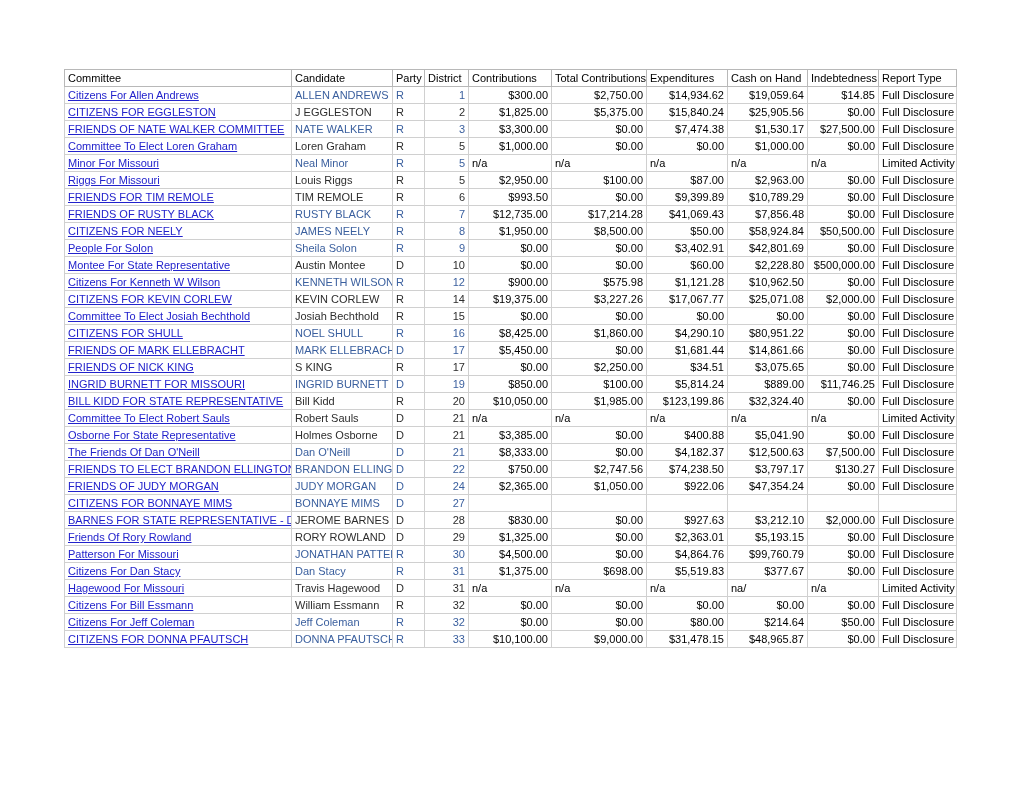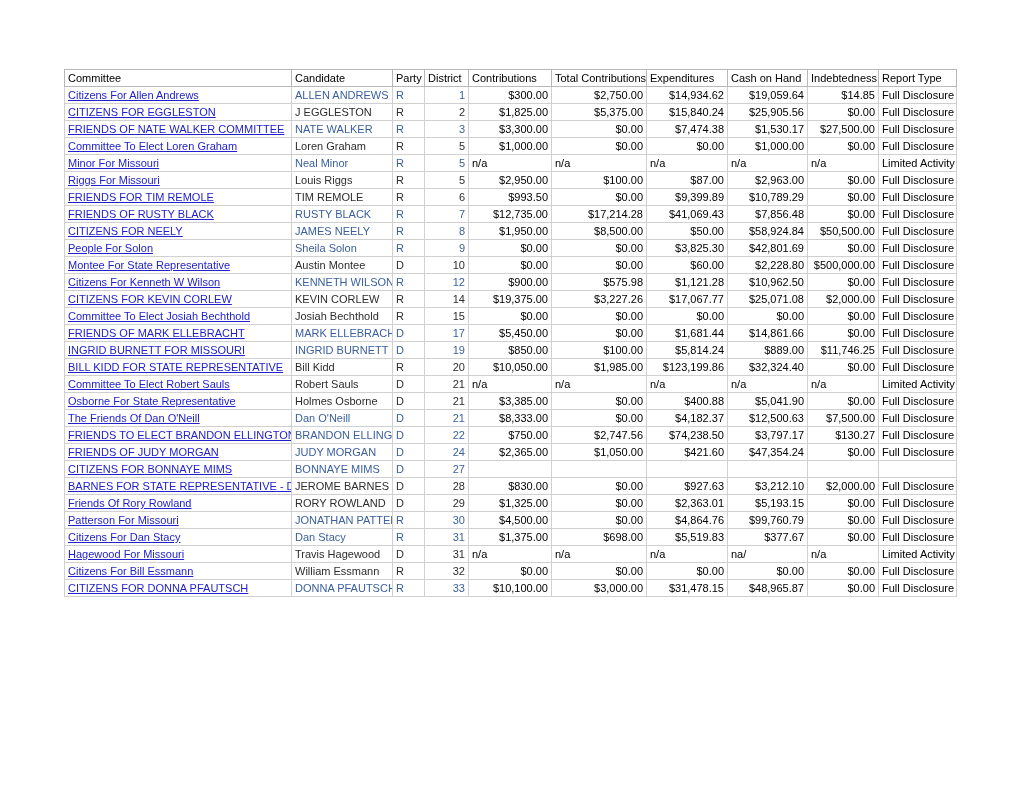--- a/index.html
+++ b/index.html
@@ -215,21 +215,21 @@
           <td class="align-right">$50,500.00</td>
           <td class="align-left">Full Disclosure</td>
         </tr>
         <tr>
           <td class="align-left"><a class="committee-link" href="#">People For Solon</a></td>
           <td class="align-left tone-blue">Sheila Solon</td>
           <td class="align-left tone-blue">R</td>
           <td class="align-right tone-blue">9</td>
           <td class="align-right">$0.00</td>
           <td class="align-right">$0.00</td>
-          <td class="align-right">$3,825.30</td>
+          <td class="align-right">$3,402.91</td>
           <td class="align-right">$42,801.69</td>
           <td class="align-right">$0.00</td>
           <td class="align-left">Full Disclosure</td>
         </tr>
         <tr>
           <td class="align-left"><a class="committee-link" href="#">Montee For State Representative</a></td>
           <td class="align-left tone-dark">Austin Montee</td>
           <td class="align-left tone-dark">D</td>
           <td class="align-right tone-dark">10</td>
           <td class="align-right">$0.00</td>
@@ -269,28 +269,52 @@
           <td class="align-left tone-dark">R</td>
           <td class="align-right tone-dark">15</td>
           <td class="align-right">$0.00</td>
           <td class="align-right">$0.00</td>
           <td class="align-right">$0.00</td>
           <td class="align-right">$0.00</td>
           <td class="align-right">$0.00</td>
           <td class="align-left">Full Disclosure</td>
         </tr>
         <tr>
+          <td class="align-left"><a class="committee-link" href="#">CITIZENS FOR SHULL</a></td>
+          <td class="align-left tone-blue">NOEL SHULL</td>
+          <td class="align-left tone-blue">R</td>
+          <td class="align-right tone-blue">16</td>
+          <td class="align-right">$8,425.00</td>
+          <td class="align-right">$1,860.00</td>
+          <td class="align-right">$4,290.10</td>
+          <td class="align-right">$80,951.22</td>
+          <td class="align-right">$0.00</td>
+          <td class="align-left">Full Disclosure</td>
+        </tr>
+        <tr>
           <td class="align-left"><a class="committee-link" href="#">FRIENDS OF MARK ELLEBRACHT</a></td>
           <td class="align-left tone-blue">MARK ELLEBRACHT</td>
           <td class="align-left tone-blue">D</td>
           <td class="align-right tone-blue">17</td>
           <td class="align-right">$5,450.00</td>
           <td class="align-right">$0.00</td>
           <td class="align-right">$1,681.44</td>
           <td class="align-right">$14,861.66</td>
+          <td class="align-right">$0.00</td>
+          <td class="align-left">Full Disclosure</td>
+        </tr>
+        <tr>
+          <td class="align-left"><a class="committee-link" href="#">FRIENDS OF NICK KING</a></td>
+          <td class="align-left tone-dark">S KING</td>
+          <td class="align-left tone-dark">R</td>
+          <td class="align-right tone-dark">17</td>
+          <td class="align-right">$0.00</td>
+          <td class="align-right">$2,250.00</td>
+          <td class="align-right">$34.51</td>
+          <td class="align-right">$3,075.65</td>
           <td class="align-right">$0.00</td>
           <td class="align-left">Full Disclosure</td>
         </tr>
         <tr>
           <td class="align-left"><a class="committee-link" href="#">INGRID BURNETT FOR MISSOURI</a></td>
           <td class="align-left tone-blue">INGRID BURNETT</td>
           <td class="align-left tone-blue">D</td>
           <td class="align-right tone-blue">19</td>
           <td class="align-right">$850.00</td>
           <td class="align-right">$100.00</td>
@@ -359,21 +383,21 @@
           <td class="align-right">$130.27</td>
           <td class="align-left">Full Disclosure</td>
         </tr>
         <tr>
           <td class="align-left"><a class="committee-link" href="#">FRIENDS OF JUDY MORGAN</a></td>
           <td class="align-left tone-blue">JUDY MORGAN</td>
           <td class="align-left tone-blue">D</td>
           <td class="align-right tone-blue">24</td>
           <td class="align-right">$2,365.00</td>
           <td class="align-right">$1,050.00</td>
-          <td class="align-right">$421.60</td>
+          <td class="align-right">$922.06</td>
           <td class="align-right">$47,354.24</td>
           <td class="align-right">$0.00</td>
           <td class="align-left">Full Disclosure</td>
         </tr>
         <tr>
           <td class="align-left"><a class="committee-link" href="#">CITIZENS FOR BONNAYE MIMS</a></td>
           <td class="align-left tone-blue">BONNAYE MIMS</td>
           <td class="align-left tone-blue">D</td>
           <td class="align-right tone-blue">27</td>
           <td class="align-left"></td>
@@ -449,26 +473,38 @@
           <td class="align-left tone-dark">R</td>
           <td class="align-right tone-dark">32</td>
           <td class="align-right">$0.00</td>
           <td class="align-right">$0.00</td>
           <td class="align-right">$0.00</td>
           <td class="align-right">$0.00</td>
           <td class="align-right">$0.00</td>
           <td class="align-left">Full Disclosure</td>
         </tr>
         <tr>
+          <td class="align-left"><a class="committee-link" href="#">Citizens For Jeff Coleman</a></td>
+          <td class="align-left tone-blue">Jeff Coleman</td>
+          <td class="align-left tone-blue">R</td>
+          <td class="align-right tone-blue">32</td>
+          <td class="align-right">$0.00</td>
+          <td class="align-right">$0.00</td>
+          <td class="align-right">$80.00</td>
+          <td class="align-right">$214.64</td>
+          <td class="align-right">$50.00</td>
+          <td class="align-left">Full Disclosure</td>
+        </tr>
+        <tr>
           <td class="align-left"><a class="committee-link" href="#">CITIZENS FOR DONNA PFAUTSCH</a></td>
           <td class="align-left tone-blue">DONNA PFAUTSCH</td>
           <td class="align-left tone-blue">R</td>
           <td class="align-right tone-blue">33</td>
           <td class="align-right">$10,100.00</td>
-          <td class="align-right">$3,000.00</td>
+          <td class="align-right">$9,000.00</td>
           <td class="align-right">$31,478.15</td>
           <td class="align-right">$48,965.87</td>
           <td class="align-right">$0.00</td>
           <td class="align-left">Full Disclosure</td>
         </tr>
       </tbody>
   </table>
 </div>
 
 </body></html>

